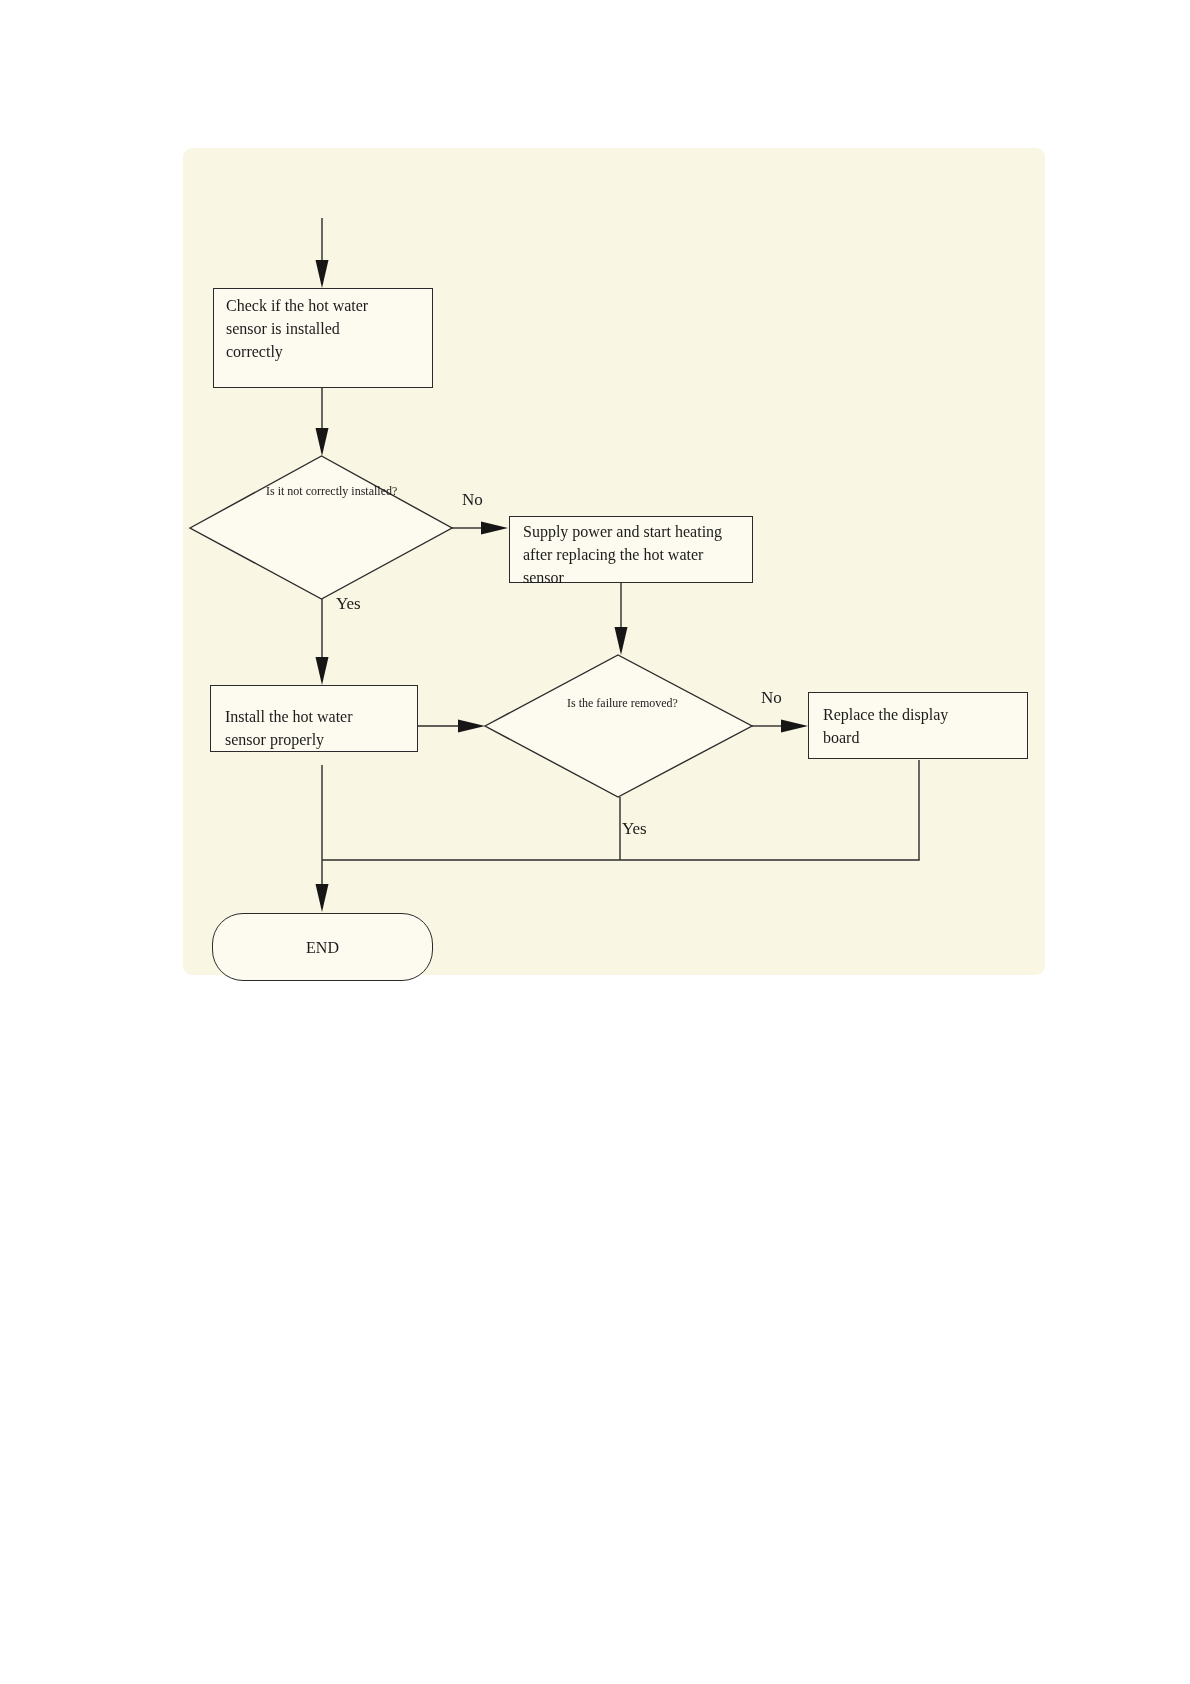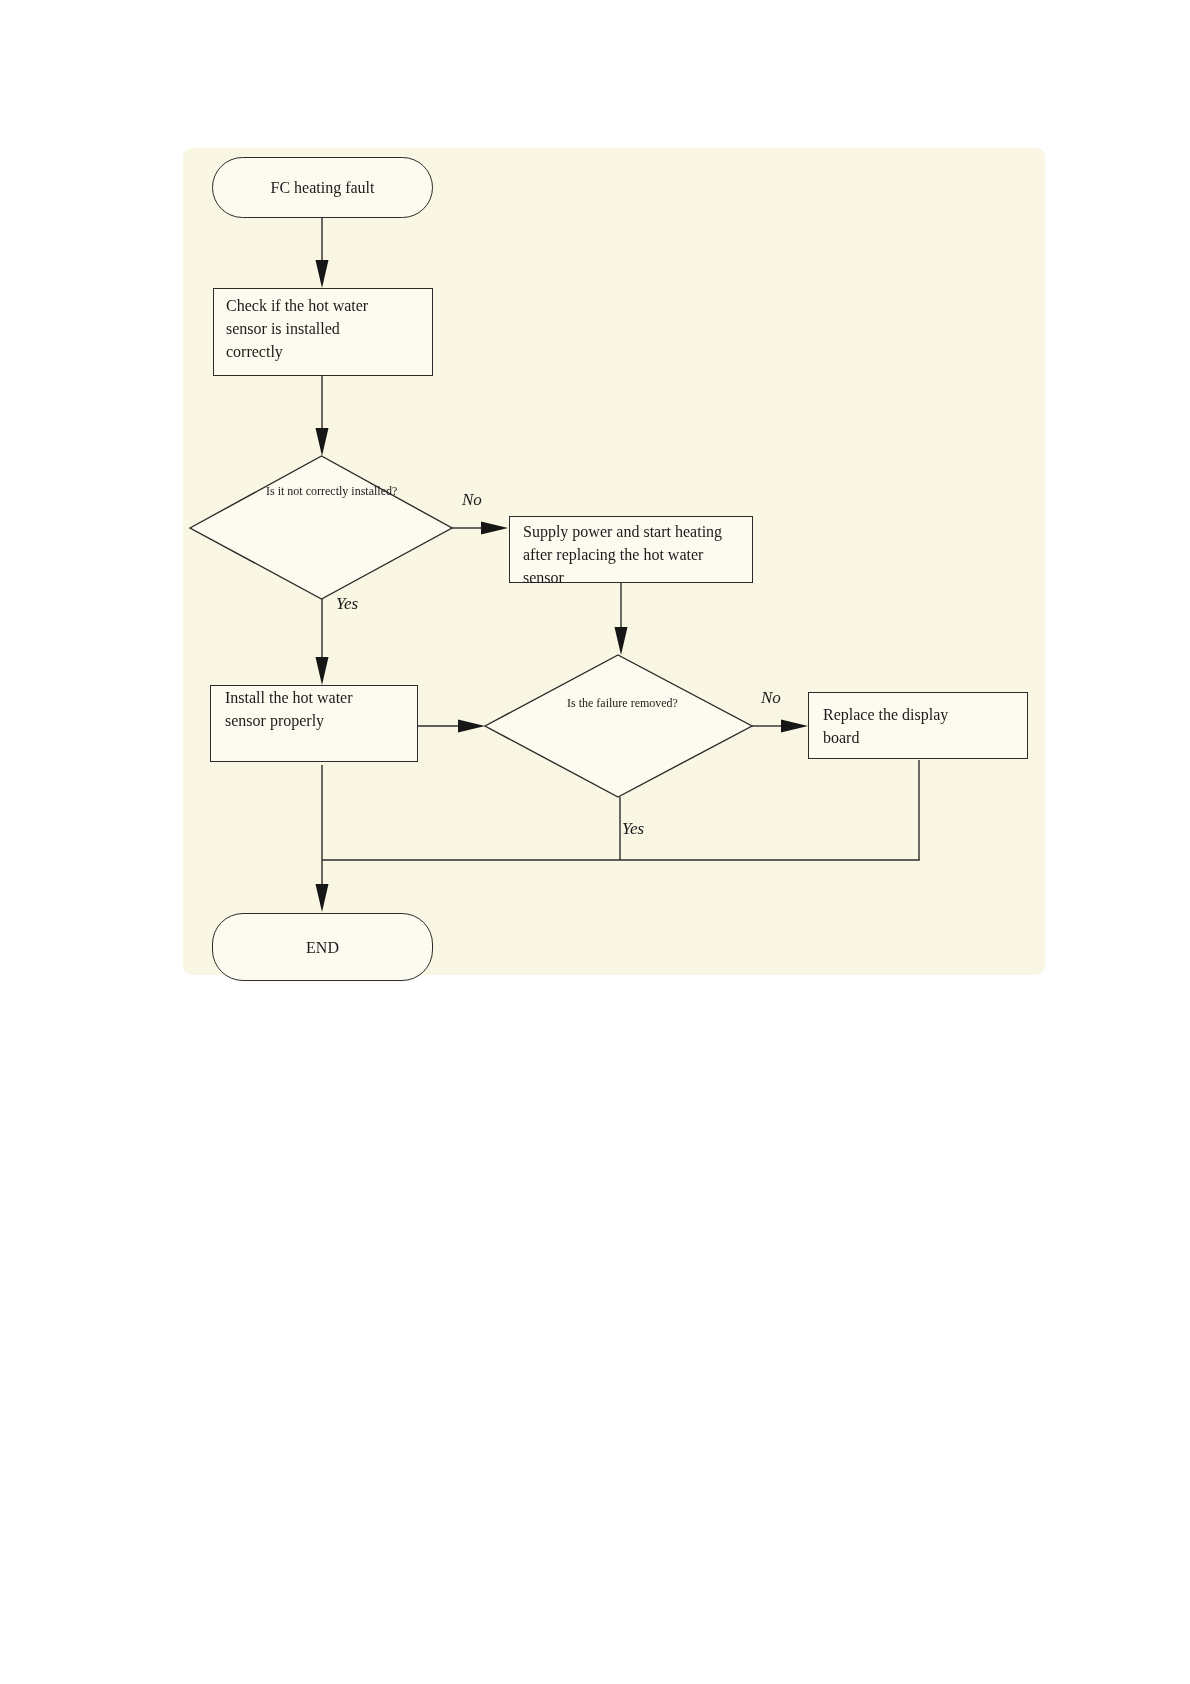--- a/index.html
+++ b/index.html
@@ -28,40 +28,40 @@
     font-size: 16px;
     line-height: 23px;
   }
   .terminator {
     border-radius: 31px;
     display: flex; align-items: center; justify-content: center;
     text-align: center;
   }
   .node-start { left: 212px; top: 157px; width: 221px; height: 61px; }
   .node-end   { left: 212px; top: 913px; width: 221px; height: 68px; }
-  .node-check { left: 213px; top: 288px; width: 220px; height: 88px; padding: 5px 8px 0 12px; }
+  .node-check { left: 213px; top: 288px; width: 220px; height: 100px; padding: 5px 8px 0 12px; }
   .node-check span { display: block; width: 172px; }
   .node-supply{ left: 509px; top: 516px; width: 244px; height: 67px; padding: 3px 4px 0 13px; }
   .node-supply span { display: block; width: 202px; }
-  .node-install{ left: 210px; top: 685px; width: 208px; height: 77px;
-    display: flex; align-items: flex-start; padding-left: 14px; }
+  .node-install{ left: 210px; top: 685px; width: 208px; height: 67px;
+    display: flex; align-items: flex-end; padding-left: 14px; }
   .node-install span { display: block; width: 160px; }
   .node-replace{ left: 808px; top: 692px; width: 220px; height: 67px;
     display: flex; align-items: center; padding-left: 14px; }
   .node-replace span { display: block; width: 158px; }
   .diamond-label {
     position: absolute;
     font-size: 12px; line-height: 25px;
     text-align: left;
   }
   .d1-label { left: 266px; top: 479px; width: 142px; }
   .d2-label { left: 567px; top: 691px; width: 114px; }
   .edge-label {
     position: absolute;
-    font-size: 17px; line-height: 18px; font-style: italic;
+    font-size: 17px; line-height: 18px;
   }
   .no1  { left: 462px; top: 491px; }
   .yes1 { left: 336px; top: 595px; }
   .no2  { left: 761px; top: 689px; }
   .yes2 { left: 622px; top: 820px; }
 </style>
 </head>
 <body>
 
 <div class="page">
@@ -89,23 +89,20 @@
       <polygon points="315.5,428 328.5,428 322,456"></polygon>
       <polygon points="481,521.5 481,534.5 508,528"></polygon>
       <polygon points="614.5,627 627.5,627 621,655"></polygon>
       <polygon points="315.5,657 328.5,657 322,685"></polygon>
       <polygon points="458,719.5 458,732.5 485,726"></polygon>
       <polygon points="781,719.5 781,732.5 808,726"></polygon>
       <polygon points="315.5,884 328.5,884 322,912"></polygon>
     </g>
   </svg>
 
-  <div class="node terminator node-start">
-    <span>FC heating fault</span>
-  </div>
 
   <div class="node node-check">
     <span>Check if the hot water sensor is installed correctly</span>
   </div>
 
   <div class="diamond-label d1-label">Is it not correctly installed?</div>
 
   <div class="node node-supply">
     <span>Supply power and start heating after replacing the hot water sensor</span>
   </div>

